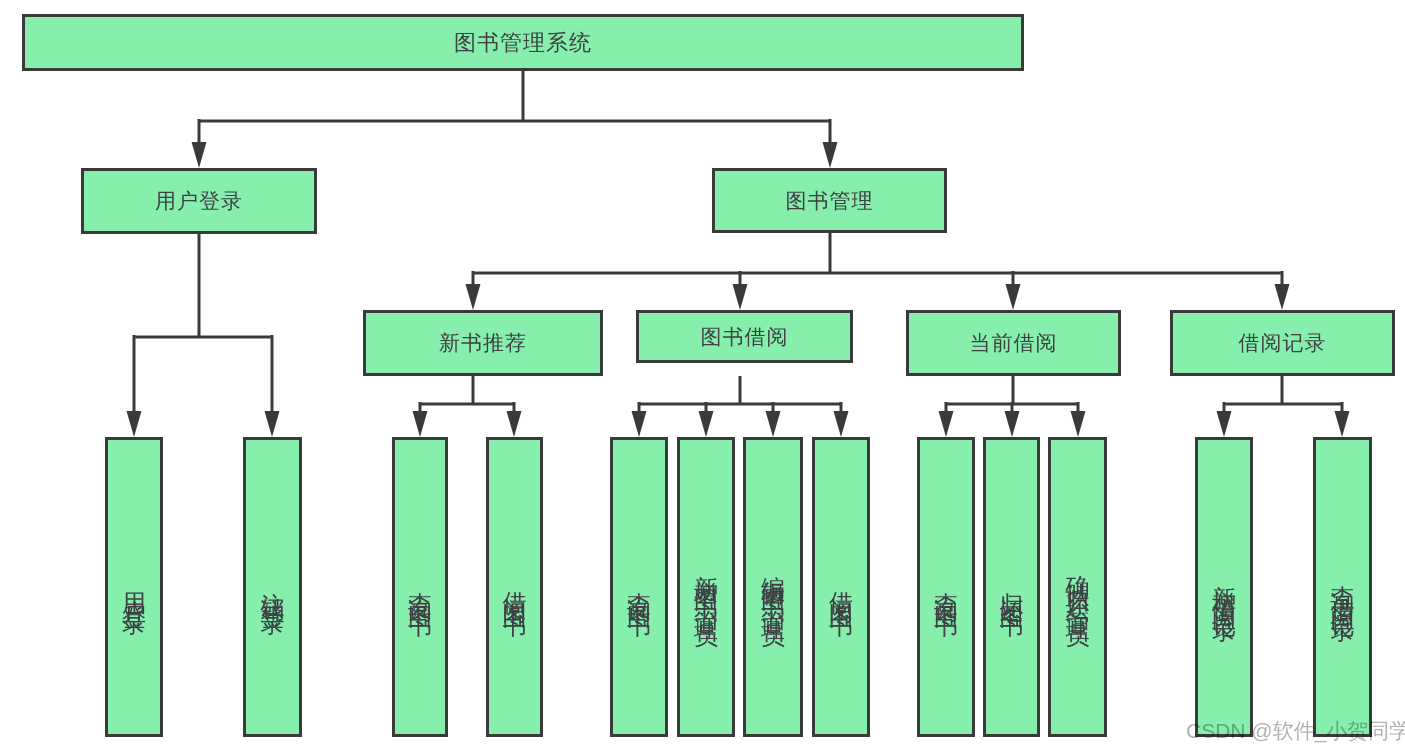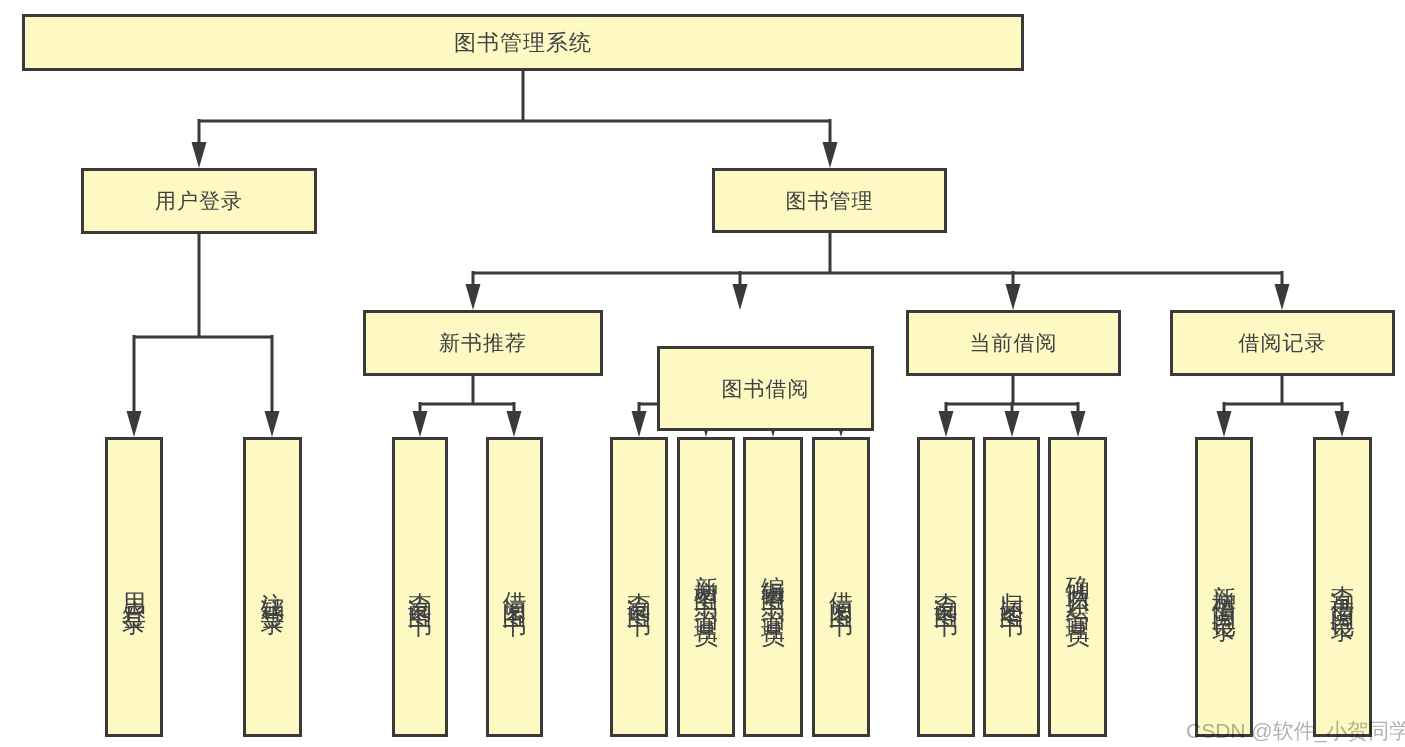--- a/index.html
+++ b/index.html
@@ -14,21 +14,21 @@
   #connectors {
     position: absolute;
     left: 0; top: 0;
     width: 1405px; height: 747px;
     z-index: 0;
   }
   .box {
     position: absolute;
     box-sizing: border-box;
     border: 3px solid #3a3a3a;
-    background: #fef9c3;
+    background: #86efac;
     display: flex;
     align-items: center;
     justify-content: center;
     color: #3e4044;
     z-index: 1;
   }
   .h-label {
     font-size: 21px;
     letter-spacing: 1px;
     white-space: nowrap;
@@ -97,21 +97,21 @@
       <use href="#arrowhead" x="1342" y="437"></use>
     </g>
   </svg>
 
   <div class="box h-label" style="left:22px; top:14px; width:1002px; height:57px; font-size:22px;">图书管理系统</div>
 
   <div class="box h-label" style="left:81px; top:168px; width:236px; height:66px;">用户登录</div>
   <div class="box h-label" style="left:712px; top:168px; width:235px; height:65px;font-family:Liberation Mono, monospace;">图书管理</div>
 
   <div class="box h-label" style="left:363px; top:310px; width:240px; height:66px;">新书推荐</div>
-  <div class="box h-label" style="left:657px; top:310px; width:217px; height:85px;margin-top:36px;">图书借阅</div>
+  <div class="box h-label" style="left:636px; top:310px; width:217px; height:53px;">图书借阅</div>
   <div class="box h-label" style="left:906px; top:310px; width:215px; height:66px;">当前借阅</div>
   <div class="box h-label" style="left:1170px; top:310px; width:225px; height:66px;">借阅记录</div>
 
   <div class="box leaf" style="left:105px; top:437px; width:58px; height:300px;">用户登录</div>
   <div class="box leaf" style="left:243px; top:437px; width:59px; height:300px;">注销登录</div>
 
   <div class="box leaf" style="left:392px; top:437px; width:56px; height:300px;">查询图书</div>
   <div class="box leaf" style="left:486px; top:437px; width:57px; height:300px;">借阅图书</div>
 
   <div class="box leaf" style="left:610px; top:437px; width:58px; height:300px;">查询图书</div>

